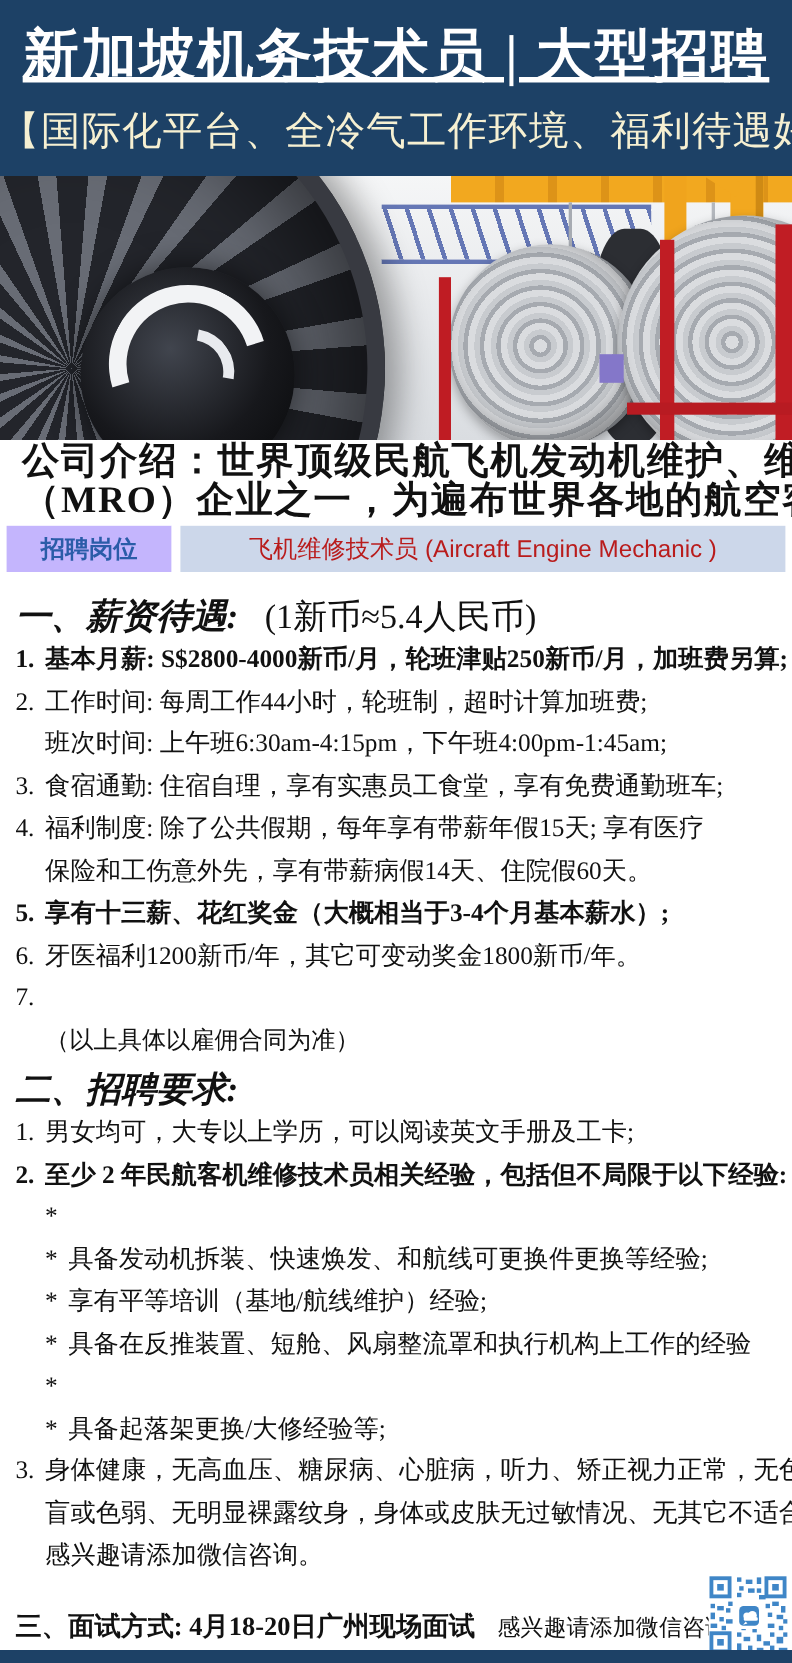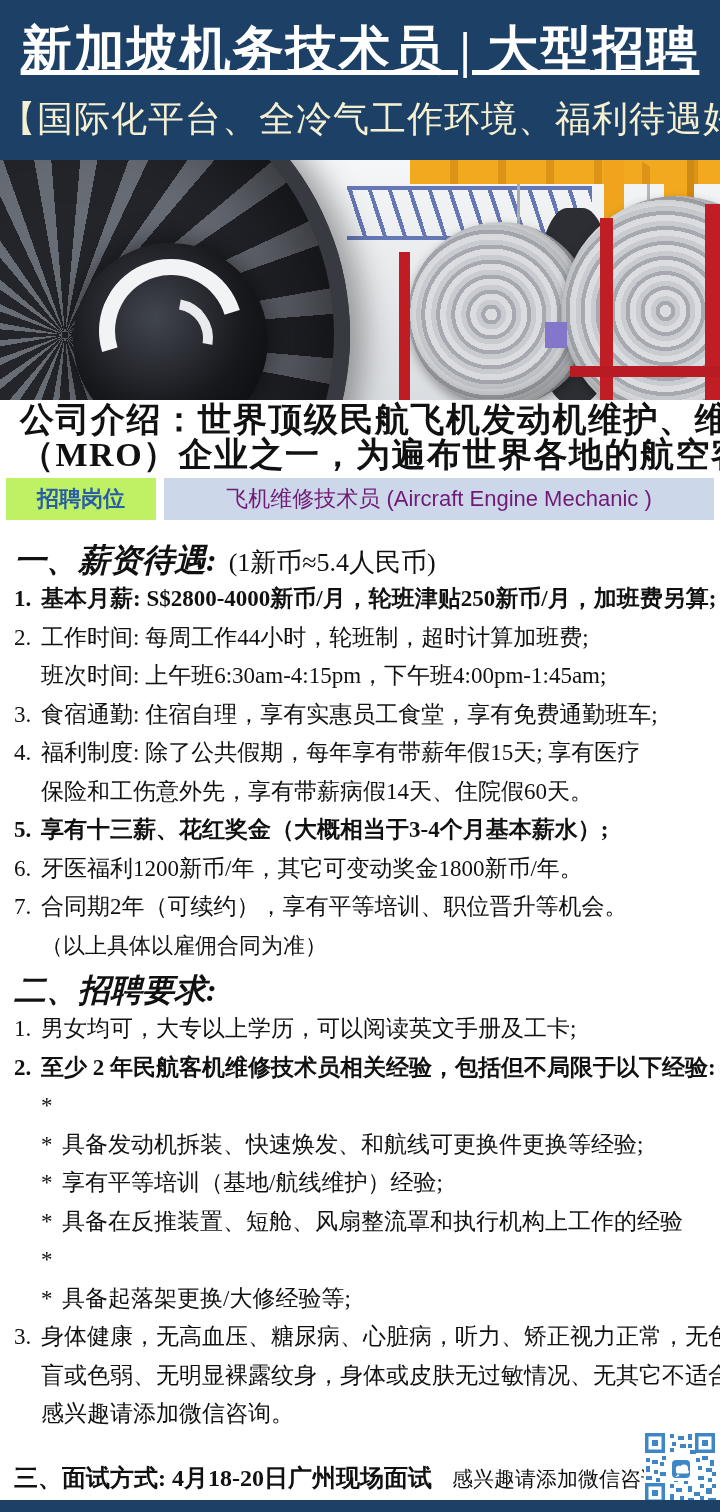--- a/index.html
+++ b/index.html
@@ -45,31 +45,31 @@
   .spinner::before{content:"";position:absolute;left:26px;top:16px;width:112px;height:112px;border-radius:50%;
     border:16px solid transparent;border-top-color:#f2f3f5;border-left-color:#f2f3f5;transform:rotate(28deg);}
   .spinner::after{content:"";position:absolute;left:62px;top:56px;width:58px;height:58px;border-radius:50%;
     border:10px solid transparent;border-top-color:#e8eaee;transform:rotate(55deg);}
 
   
   #intro{left:8px;top:402px;width:704px;font-weight:bold;font-size:34px;line-height:35px;text-align:center;letter-spacing:1.5px;white-space:nowrap;margin-left:12px;}
 
   
   #posbar{left:6px;top:478px;width:708px;height:42px;display:flex;font-size:22px;font-family:"Liberation Sans",sans-serif;}
-  .pos-label{width:150px;background:#bef264;color:#2a5ca8;font-weight:bold;display:flex;align-items:center;justify-content:center;}
+  .pos-label{width:150px;background:#c4b5fd;color:#2a5ca8;font-weight:bold;display:flex;align-items:center;justify-content:center;}
   .pos-divider{width:8px;background:#ffffff;}
-  .pos-value{flex:1;background:#ccd7ea;color:#701a75;display:flex;align-items:center;justify-content:center;}
+  .pos-value{flex:1;background:#ccd7ea;color:#b91c1c;display:flex;align-items:center;justify-content:center;}
 
   
   .sec{left:14px;width:702px;font-size:23px;}
   #salary{top:540px;}
   #req{top:970px;}
   .sec-head{height:40px;line-height:40px;white-space:nowrap;}
   .sec-title{font-weight:bold;font-size:32px;font-style:italic;}
-  .sec-note{margin-left:12px;font-size:26px;}
+  .sec-note{margin-left:24px;font-size:31px;}
   .line{position:relative;height:38.5px;line-height:38.5px;padding-left:27px;white-space:nowrap;}
   .line .num{position:absolute;left:0;}
   .line.bullet{padding-left:48px;}
   .line.bullet .num{left:27px;}
   .line.b{font-weight:bold;}
   .line.note{font-size:22px;}
 
   
   #interview{left:14px;top:1462px;font-size:24px;white-space:nowrap;}
   .iv-title{font-weight:bold;}
@@ -125,21 +125,21 @@
       <span class="sec-title">一、薪资待遇:</span><span class="sec-note">(1新币≈5.4人民币)</span>
     </div>
     <div class="line b"><span class="num">1.</span><span>基本月薪: S$2800-4000新币/月，轮班津贴250新币/月，加班费另算;</span></div>
     <div class="line"><span class="num">2.</span><span>工作时间: 每周工作44小时，轮班制，超时计算加班费;</span></div>
     <div class="line"><span class="num"></span><span>班次时间: 上午班6:30am-4:15pm，下午班4:00pm-1:45am;</span></div>
     <div class="line"><span class="num">3.</span><span>食宿通勤: 住宿自理，享有实惠员工食堂，享有免费通勤班车;</span></div>
     <div class="line"><span class="num">4.</span><span>福利制度: 除了公共假期，每年享有带薪年假15天; 享有医疗</span></div>
     <div class="line"><span class="num"></span><span>保险和工伤意外先，享有带薪病假14天、住院假60天。</span></div>
     <div class="line b"><span class="num">5.</span><span>享有十三薪、花红奖金（大概相当于3-4个月基本薪水）;</span></div>
     <div class="line"><span class="num">6.</span><span>牙医福利1200新币/年，其它可变动奖金1800新币/年。</span></div>
-    <div class="line"><span class="num">7.</span><span>合同期2年（可续约），享有平等培训、职位晋升等机会。</span></div>
+    <div class="line"><span class="num">7.</span></div>
     <div class="line note"><span class="num"></span><span>（以上具体以雇佣合同为准）</span></div>
   </section>
 
   <section id="req" class="sec abs">
     <div class="sec-head">
       <span class="sec-title">二、招聘要求:</span>
     </div>
     <div class="line"><span class="num">1.</span><span>男女均可，大专以上学历，可以阅读英文手册及工卡;</span></div>
     <div class="line b"><span class="num">2.</span><span>至少 2 年民航客机维修技术员相关经验，包括但不局限于以下经验:</span></div>
     <div class="line bullet"><span class="num">*</span></div>

